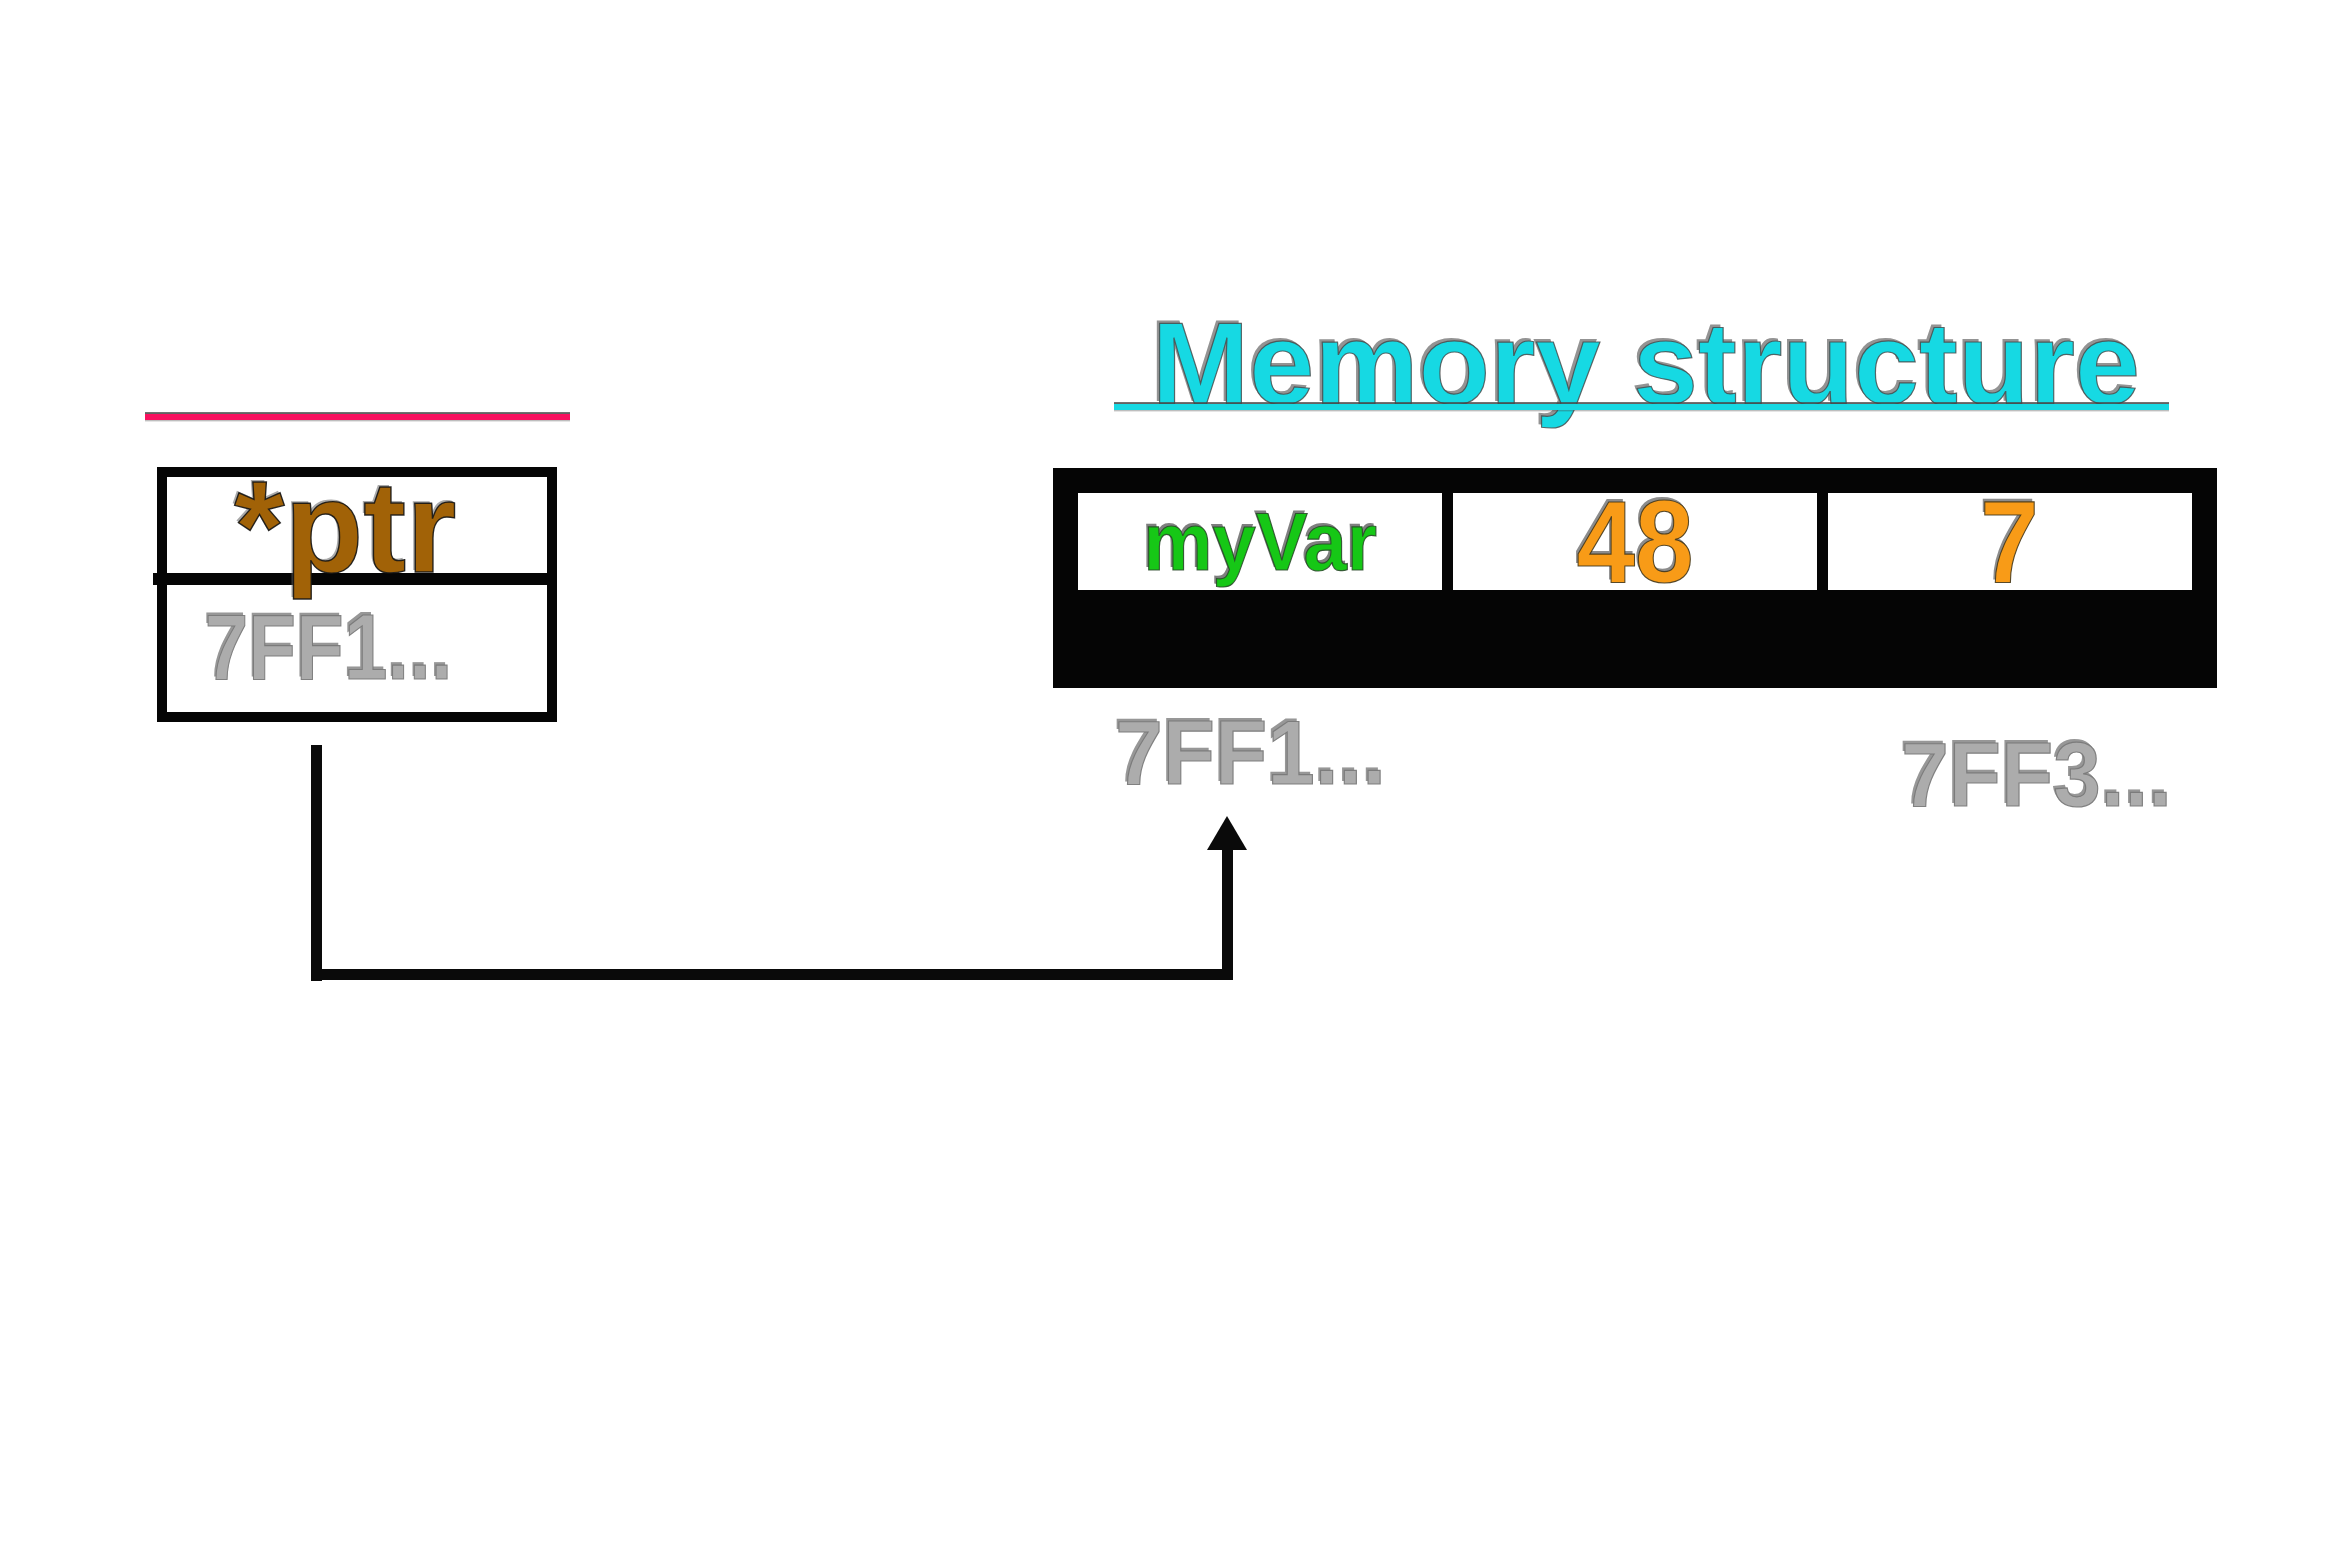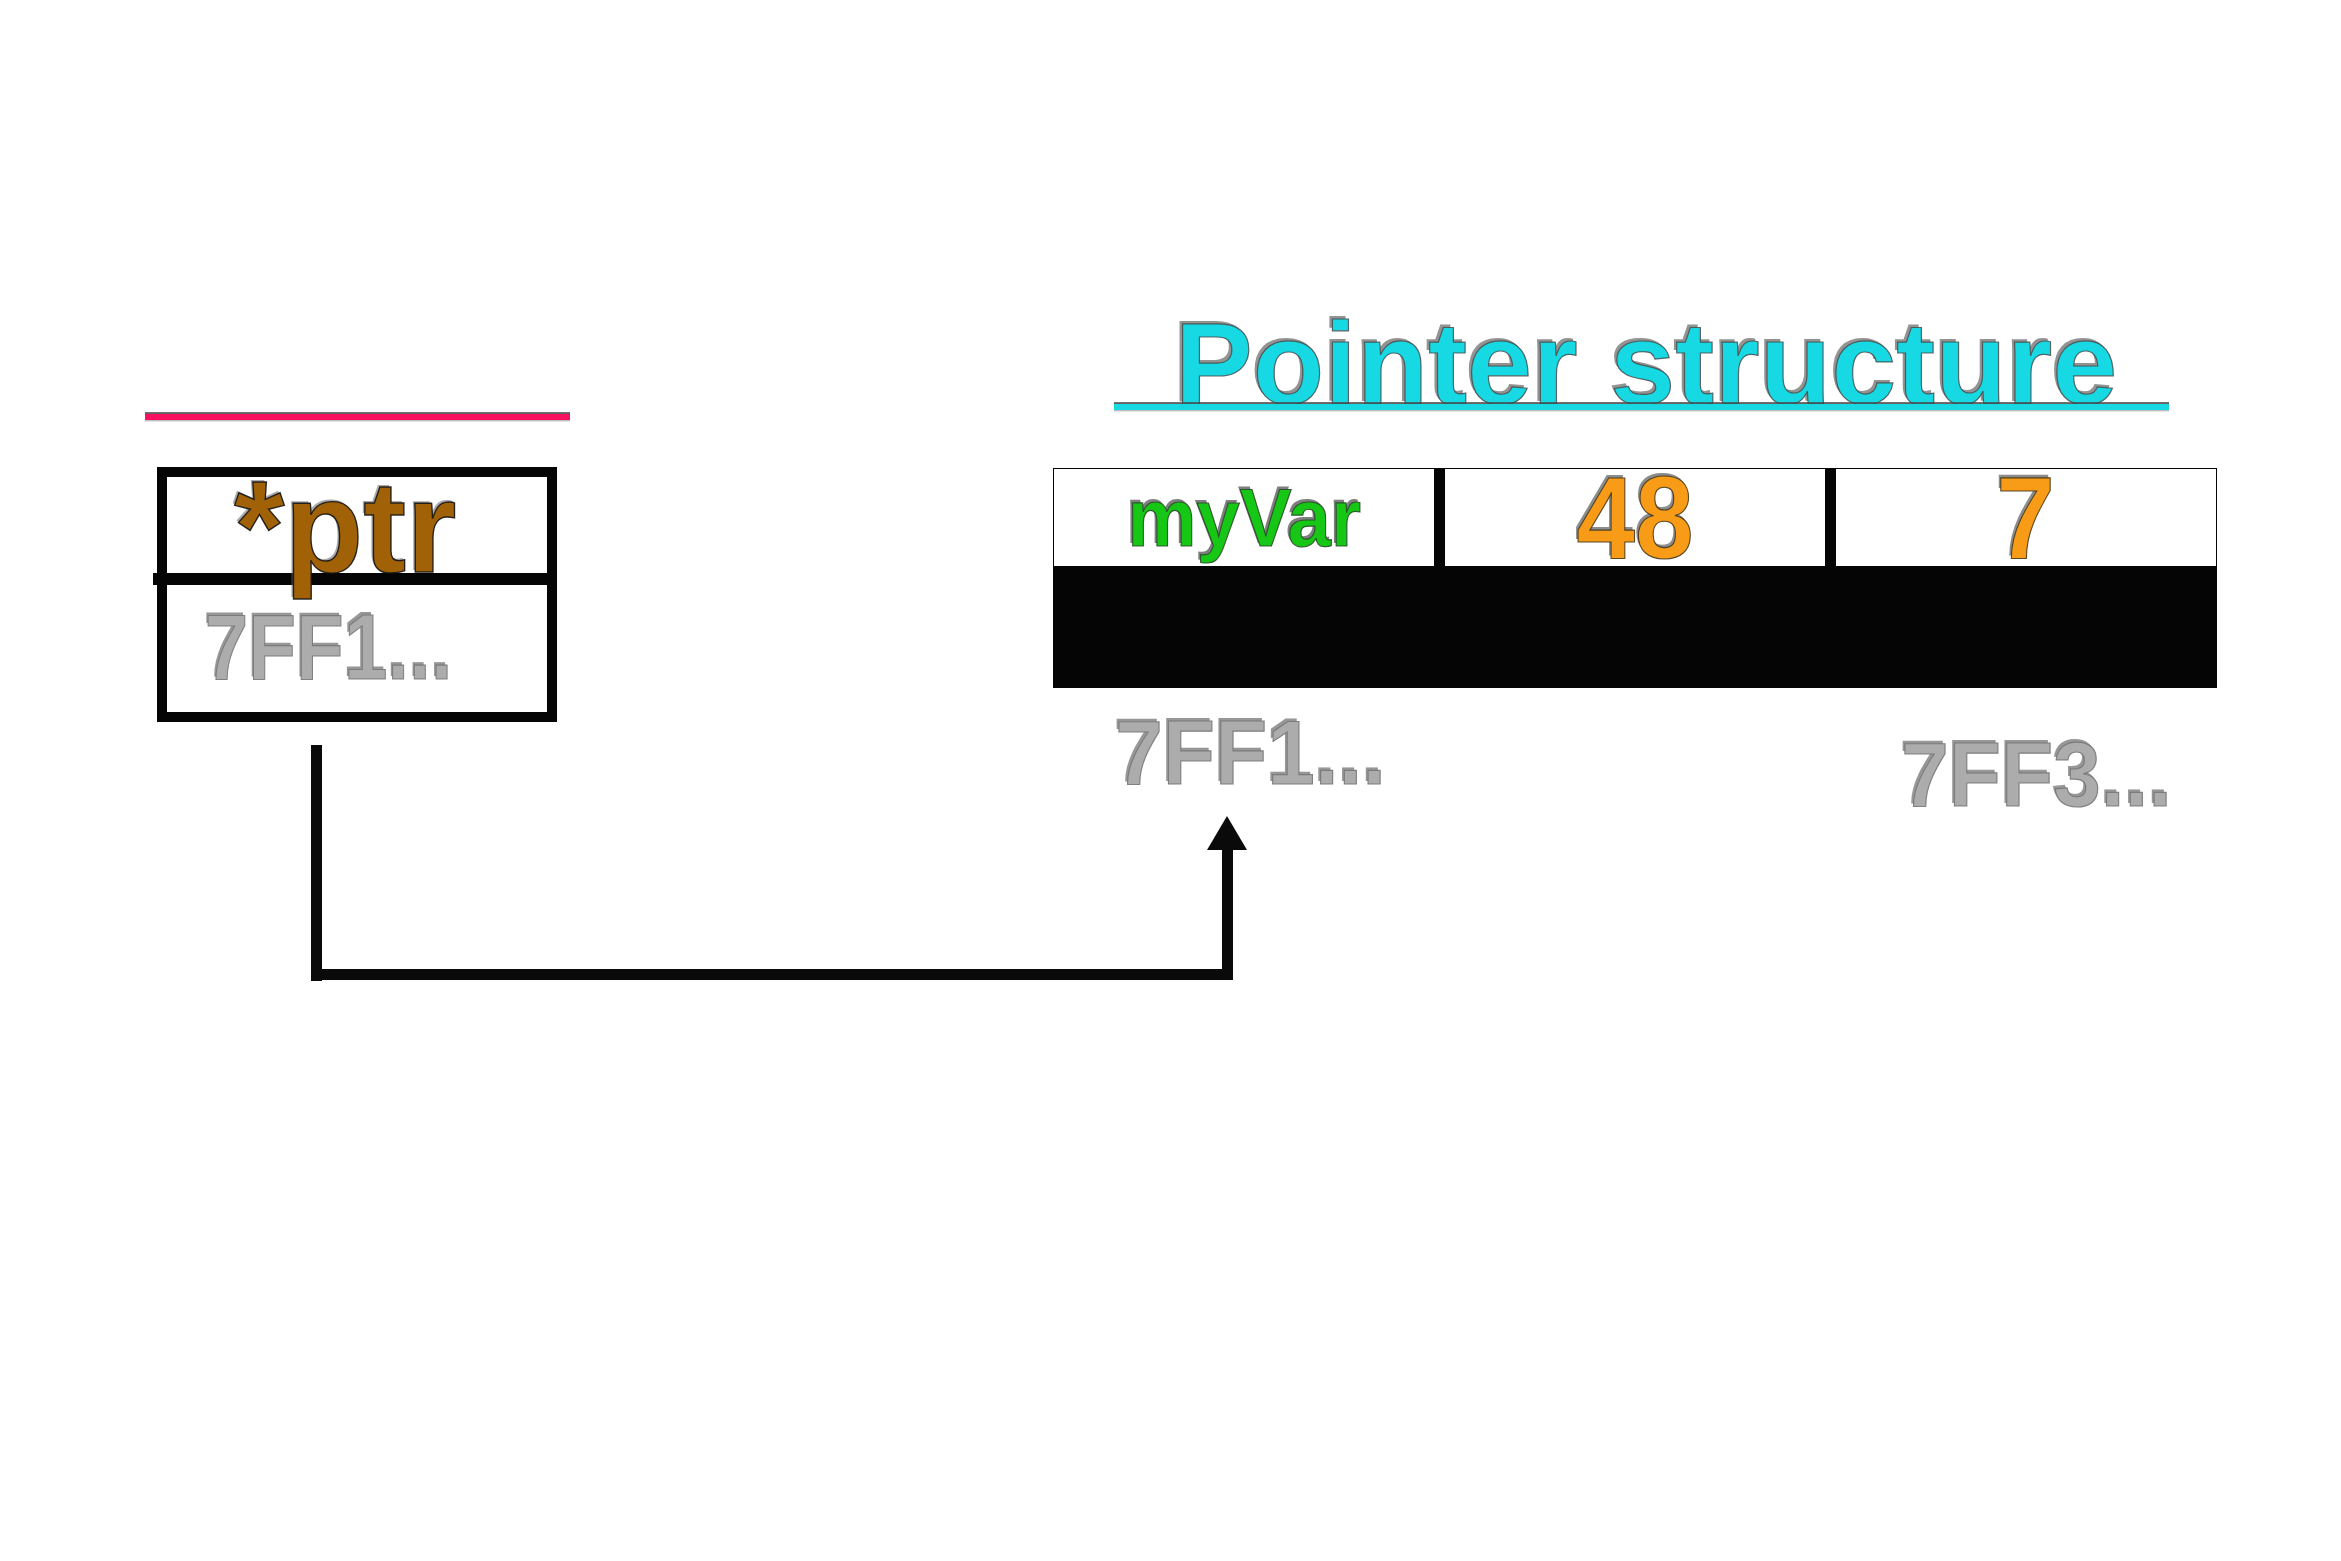--- a/index.html
+++ b/index.html
@@ -88,21 +88,21 @@
     text-shadow: -2.3px -2.8px 0 rgba(140,140,140,.9);
   }
 
   
   .memory-table {
     position: absolute;
     left: 1053px; top: 468px;
     width: 1164px; height: 220px;
     box-sizing: border-box;
     background: #050505;
-    padding: 1px;
+    padding: 25px;
     display: grid;
     grid-template-columns: 1fr 1fr 1fr;
     grid-template-rows: 97px 91px;
     column-gap: 10.8px;
     row-gap: 11.7px;
   }
   .mcell {
     background: #ffffff;
     display: flex;
     align-items: center;
@@ -150,21 +150,21 @@
     border-bottom-style: solid;
   }
 </style>
 </head>
 <body>
 
 <div class="stage">
 
   <div class="underline-bar underline-pointer" style="background-color: rgb(248, 17, 95);"></div>
 
-  <div class="heading heading-memory t" style="color: rgb(22, 217, 227);">Pointer structure</div>
+  <div class="heading heading-memory t" style="color: rgb(22, 217, 227);">Memory structure</div>
   <div class="underline-bar underline-memory" style="background-color: rgb(22, 217, 227);"></div>
 
   <div class="pointer-box">
     <div class="pbox-divider"></div>
     <div class="pbox-cell pbox-cell-name">
       <span class="t ptr-name-text" style="color: #a16207;">*ptr</span>
     </div>
     <div class="pbox-cell pbox-cell-addr">
       <span class="t ptr-addr-text sq sq85" style="color: rgb(172, 172, 172);">7FF1...</span>
     </div>

